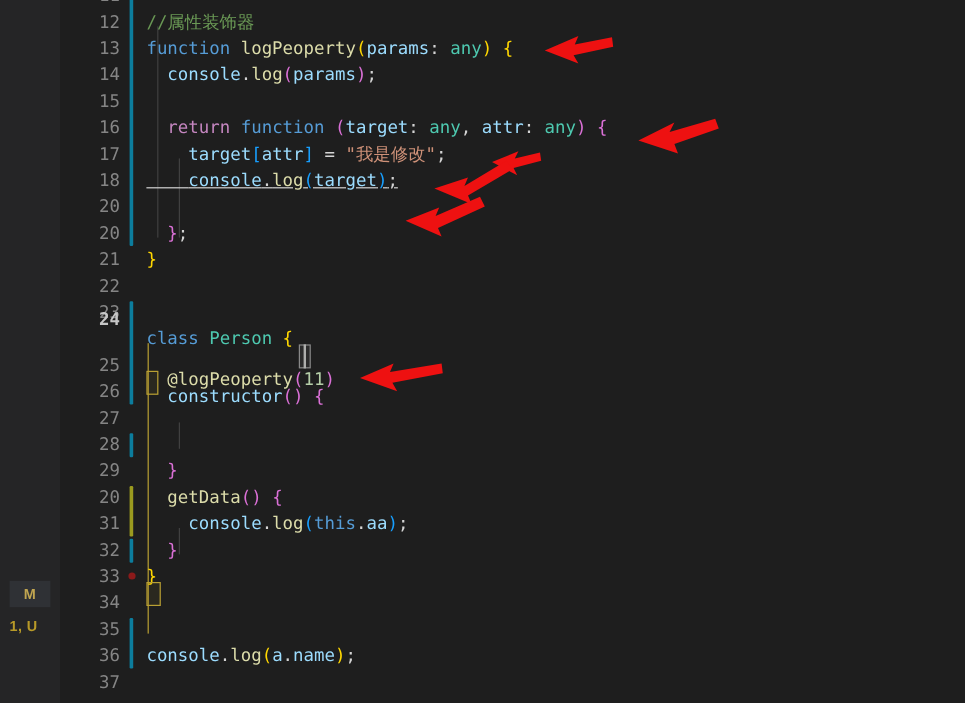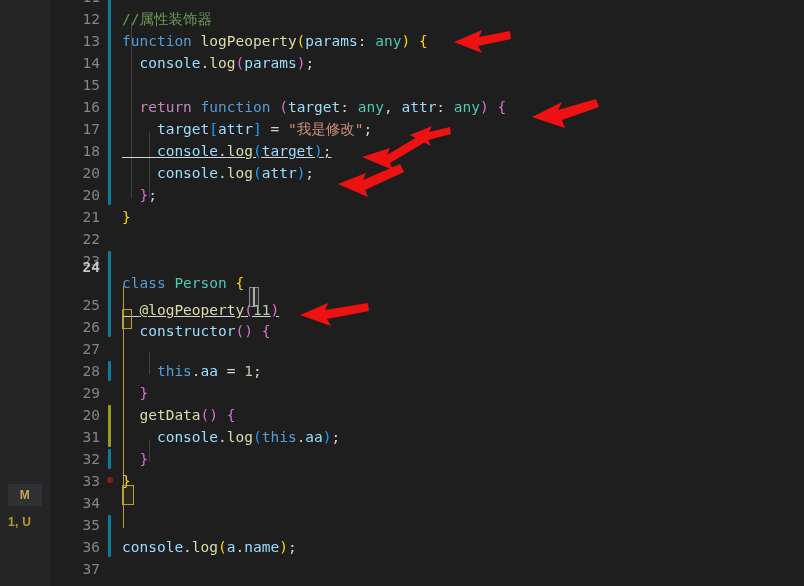--- a/index.html
+++ b/index.html
@@ -211,28 +211,26 @@
       <div class="iguide" style="left:27px; top:352px; height:22px;"></div>
       <div class="iguide" style="left:27px; top:440px; height:22px;"></div>
     <div class="line" style="top: -14px;"></div>
         <div class="line" style="top: 8px;"><span class="cmt">//属性装饰器</span></div>
         <div class="line" style="top: 30px;"><span class="k">function</span><span class="pn"> </span><span class="fn">logPeoperty</span><span class="p1">(</span><span class="var">params</span><span class="pn">: </span><span class="typ">any</span><span class="p1">)</span><span class="pn"> </span><span class="p1">{</span></div>
         <div class="line" style="top: 52px;"><span class="pn">  </span><span class="var">console</span><span class="pn">.</span><span class="fn">log</span><span class="p2">(</span><span class="var">params</span><span class="p2">)</span><span class="pn">;</span></div>
         <div class="line" style="top: 74px;"></div>
         <div class="line" style="top: 96px;"><span class="pn">  </span><span class="kctl">return</span><span class="pn"> </span><span class="k">function</span><span class="pn"> </span><span class="p2">(</span><span class="var">target</span><span class="pn">: </span><span class="typ">any</span><span class="pn">, </span><span class="var">attr</span><span class="pn">: </span><span class="typ">any</span><span class="p2">)</span><span class="pn"> </span><span class="p2">{</span></div>
         <div class="line" style="top: 118px;"><span class="pn">    </span><span class="var">target</span><span class="p3">[</span><span class="var">attr</span><span class="p3">]</span><span class="pn"> = </span><span class="str">"我是修改"</span><span class="pn">;</span></div>
         <div class="line" style="top: 140px; text-decoration: underline;"><span class="pn">    </span><span class="var">console</span><span class="pn">.</span><span class="fn">log</span><span class="p3">(</span><span class="var">target</span><span class="p3">)</span><span class="pn">;</span></div>
-        <div class="line" style="top: 162px;"><span class="pn">    </span><span class="var">console</span><span class="pn">.</span><span class="fn">log</span><span class="p3">(</span><span class="var">attr</span><span class="p3">)</span><span class="pn">;</span></div>
         <div class="line" style="top: 184px;"><span class="pn">  </span><span class="p2">}</span><span class="pn">;</span></div>
         <div class="line" style="top: 206px;"><span class="p1">}</span></div>
         <div class="line" style="top: 228px;"></div>
         <div class="line" style="top: 272px;"><span class="k">class</span><span class="pn"> </span><span class="typ">Person</span><span class="pn"> </span><span class="p1">{</span></div>
-        <div class="line" style="top: 299px; text-decoration: underline;"><span class="pn">  </span><span class="fn">@logPeoperty</span><span class="p2">(</span><span class="num">11</span><span class="p2">)</span></div>
+        <div class="line" style="top: 306px;"><span class="pn">  </span><span class="fn">@logPeoperty</span><span class="p2">(</span><span class="num">11</span><span class="p2">)</span></div>
         <div class="line" style="top: 320px;"><span class="pn">  </span><span class="var">constructor</span><span class="p2">(</span><span class="p2">)</span><span class="pn"> </span><span class="p2">{</span></div>
-        <div class="line" style="top: 360px;"><span class="pn">    </span><span class="k">this</span><span class="pn">.</span><span class="var">aa</span><span class="pn"> = </span><span class="num">1</span><span class="pn">;</span></div>
         <div class="line" style="top: 382px;"><span class="pn">  </span><span class="p2">}</span></div>
         <div class="line" style="top: 404px;"><span class="pn">  </span><span class="fn">getData</span><span class="p2">(</span><span class="p2">)</span><span class="pn"> </span><span class="p2">{</span></div>
         <div class="line" style="top: 426px;"><span class="pn">    </span><span class="var">console</span><span class="pn">.</span><span class="fn">log</span><span class="p3">(</span><span class="k">this</span><span class="pn">.</span><span class="var">aa</span><span class="p3">)</span><span class="pn">;</span></div>
         <div class="line" style="top: 448px;"><span class="pn">  </span><span class="p2">}</span></div>
         <div class="line" style="top: 470px;"><span class="p1">}</span></div>
         <div class="line" style="top: 492px;"></div>
         <div class="line" style="top: 536px;"><span class="var">console</span><span class="pn">.</span><span class="fn">log</span><span class="p1">(</span><span class="var">a</span><span class="pn">.</span><span class="var">name</span><span class="p1">)</span><span class="pn">;</span></div>
         <div class="line" style="top: 558px;"></div>
       </div>
 

